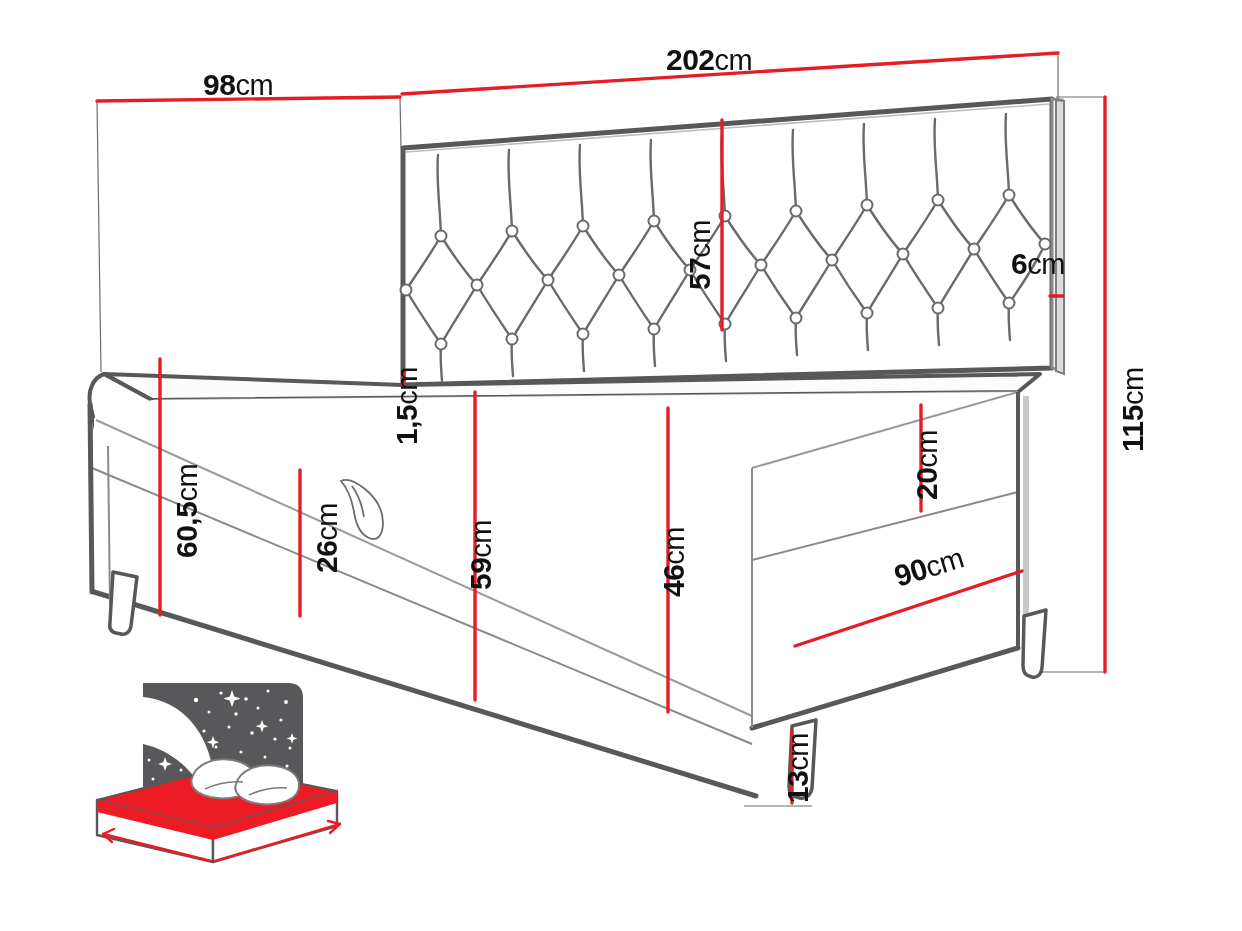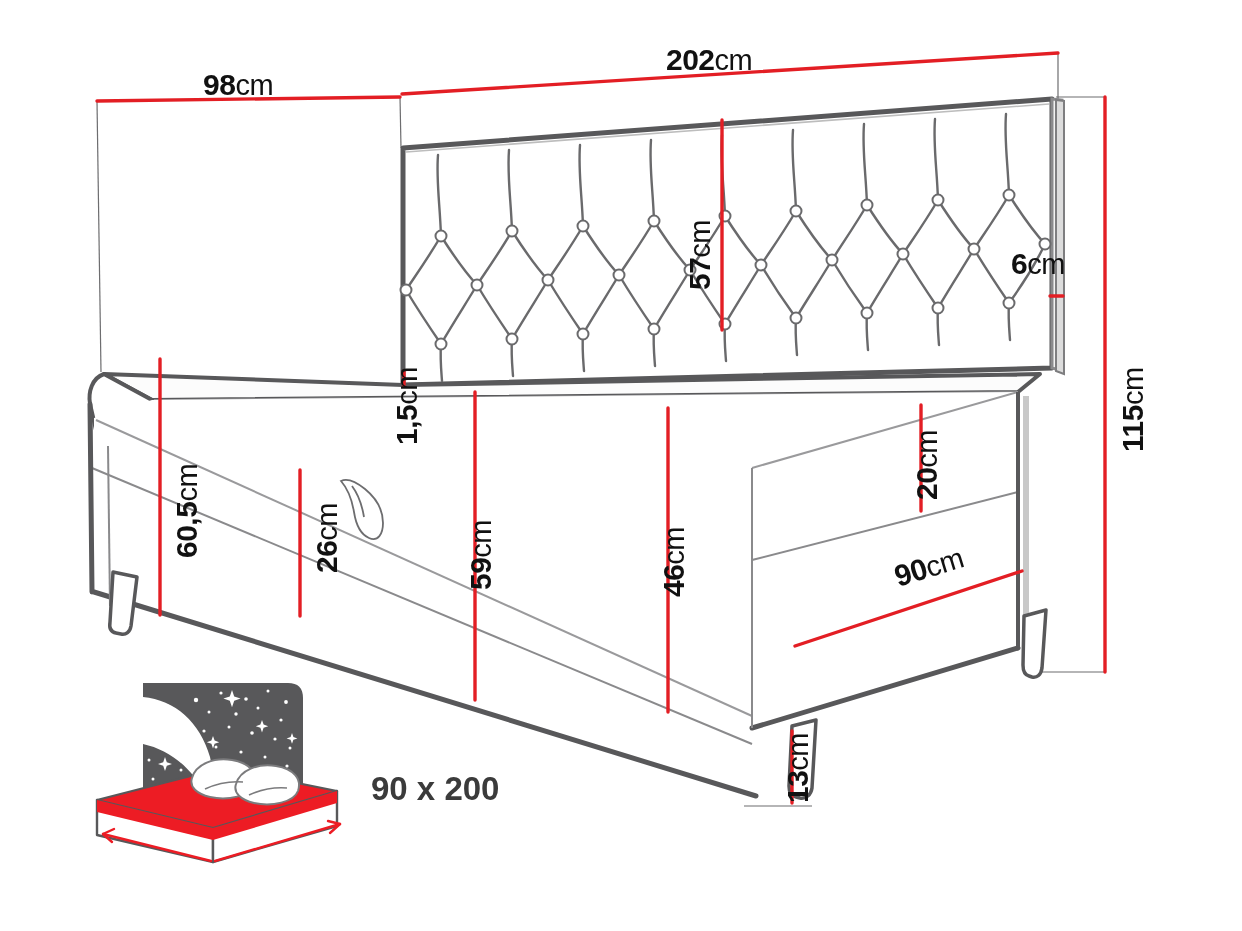--- a/index.html
+++ b/index.html
@@ -403,15 +403,14 @@
   </div>
 
   <div class="dim-label" style="left:891px; top:563px; transform:rotate(-17deg); transform-origin:left top;">
     <span class="dim-num">90</span><span class="dim-unit">cm</span>
   </div>
 
   <div class="dim-label rot90" style="left:783px; top:803px;">
     <span class="dim-num">13</span><span class="dim-unit">cm</span>
   </div>
 
-  <div class="size-text" style="left:371px; top:770px;">90 x 200</div>
 
 </div>
 
 </body></html>

